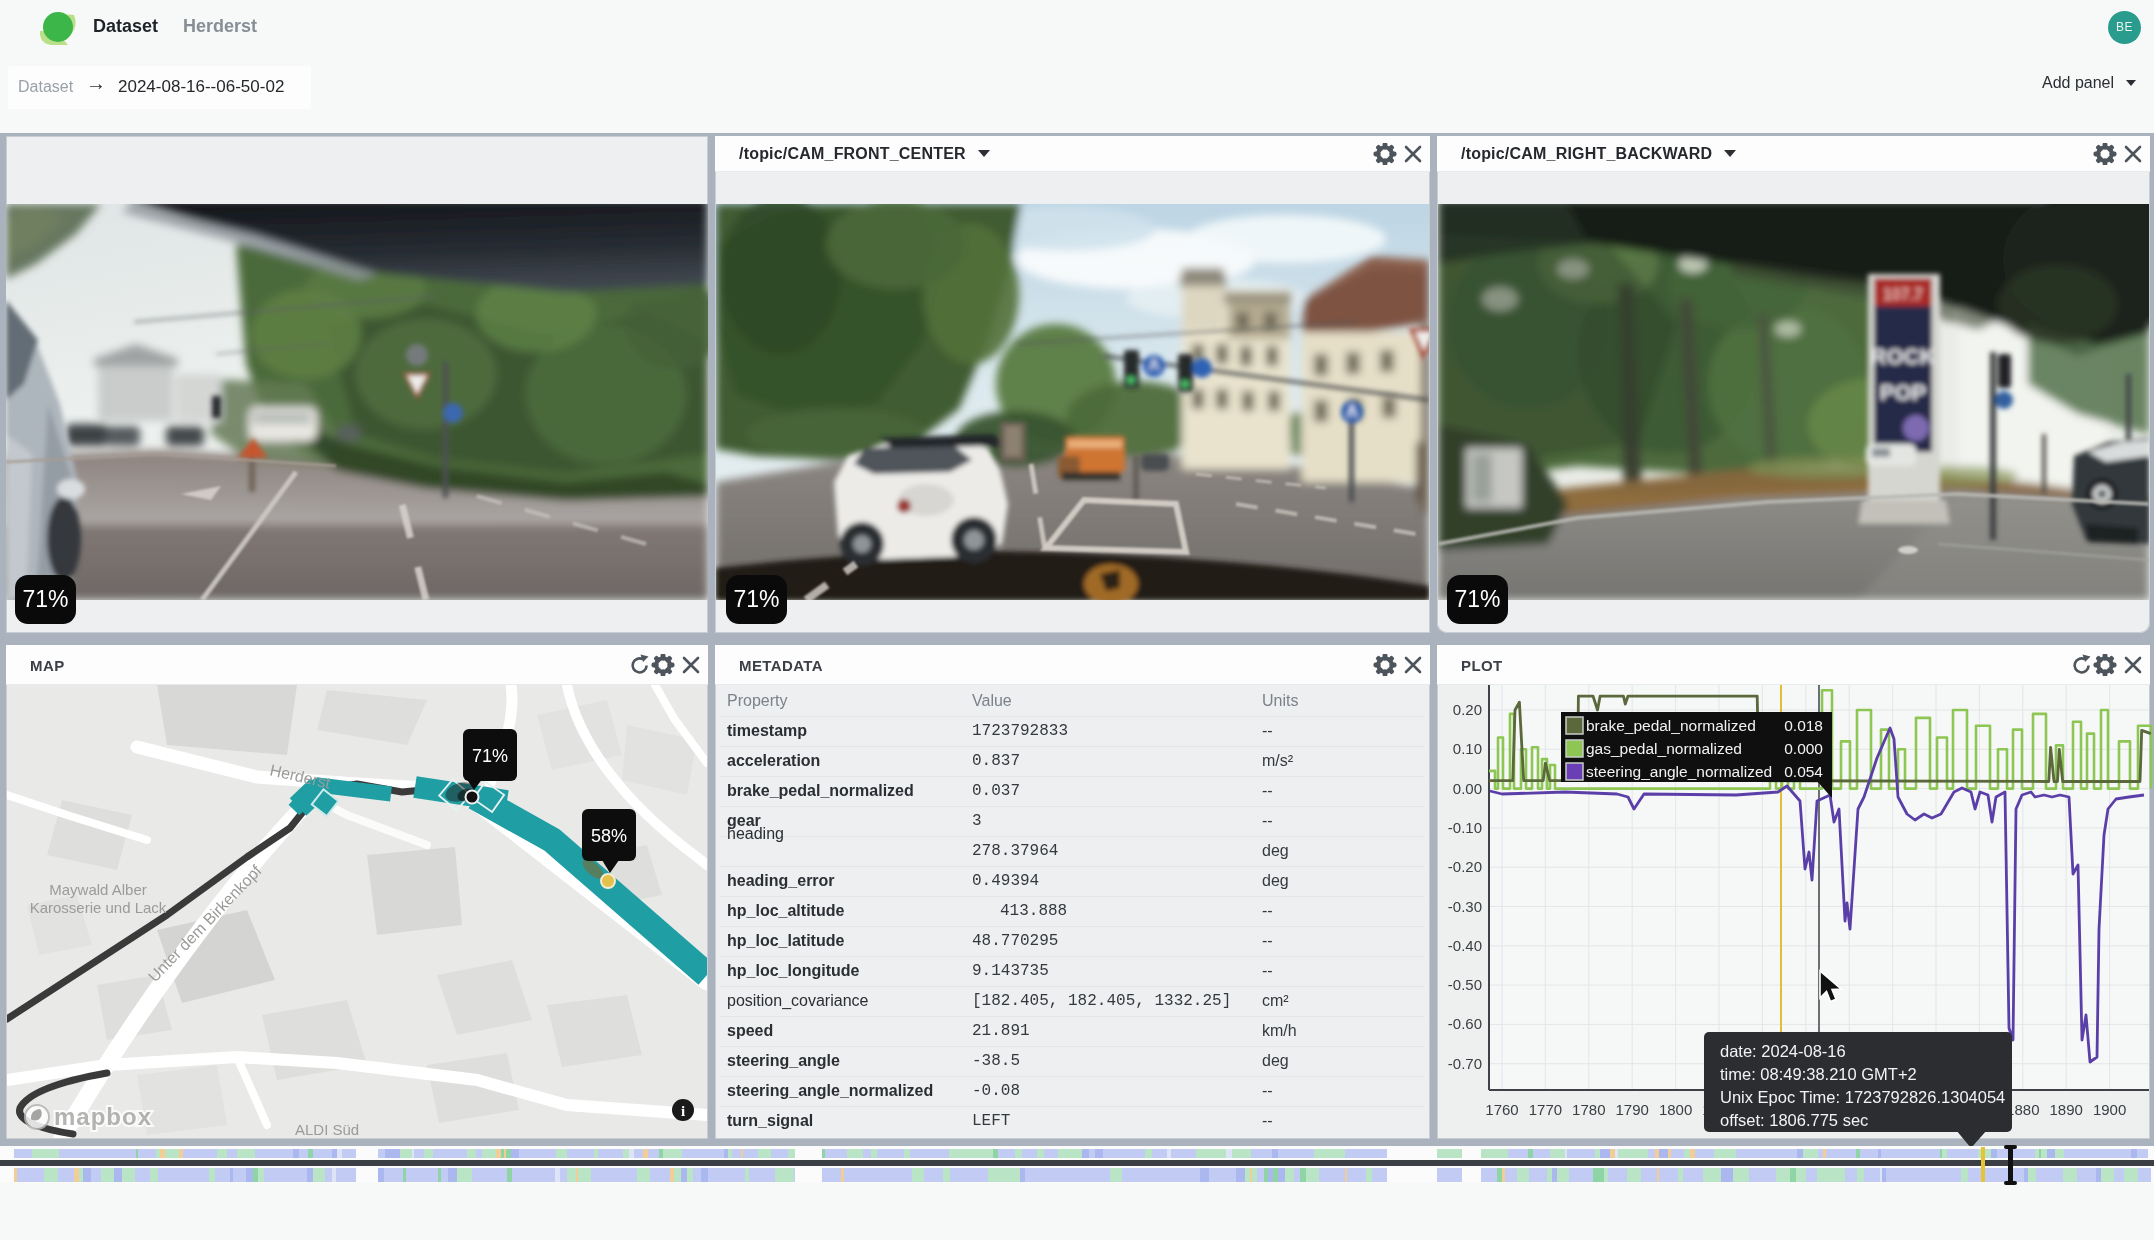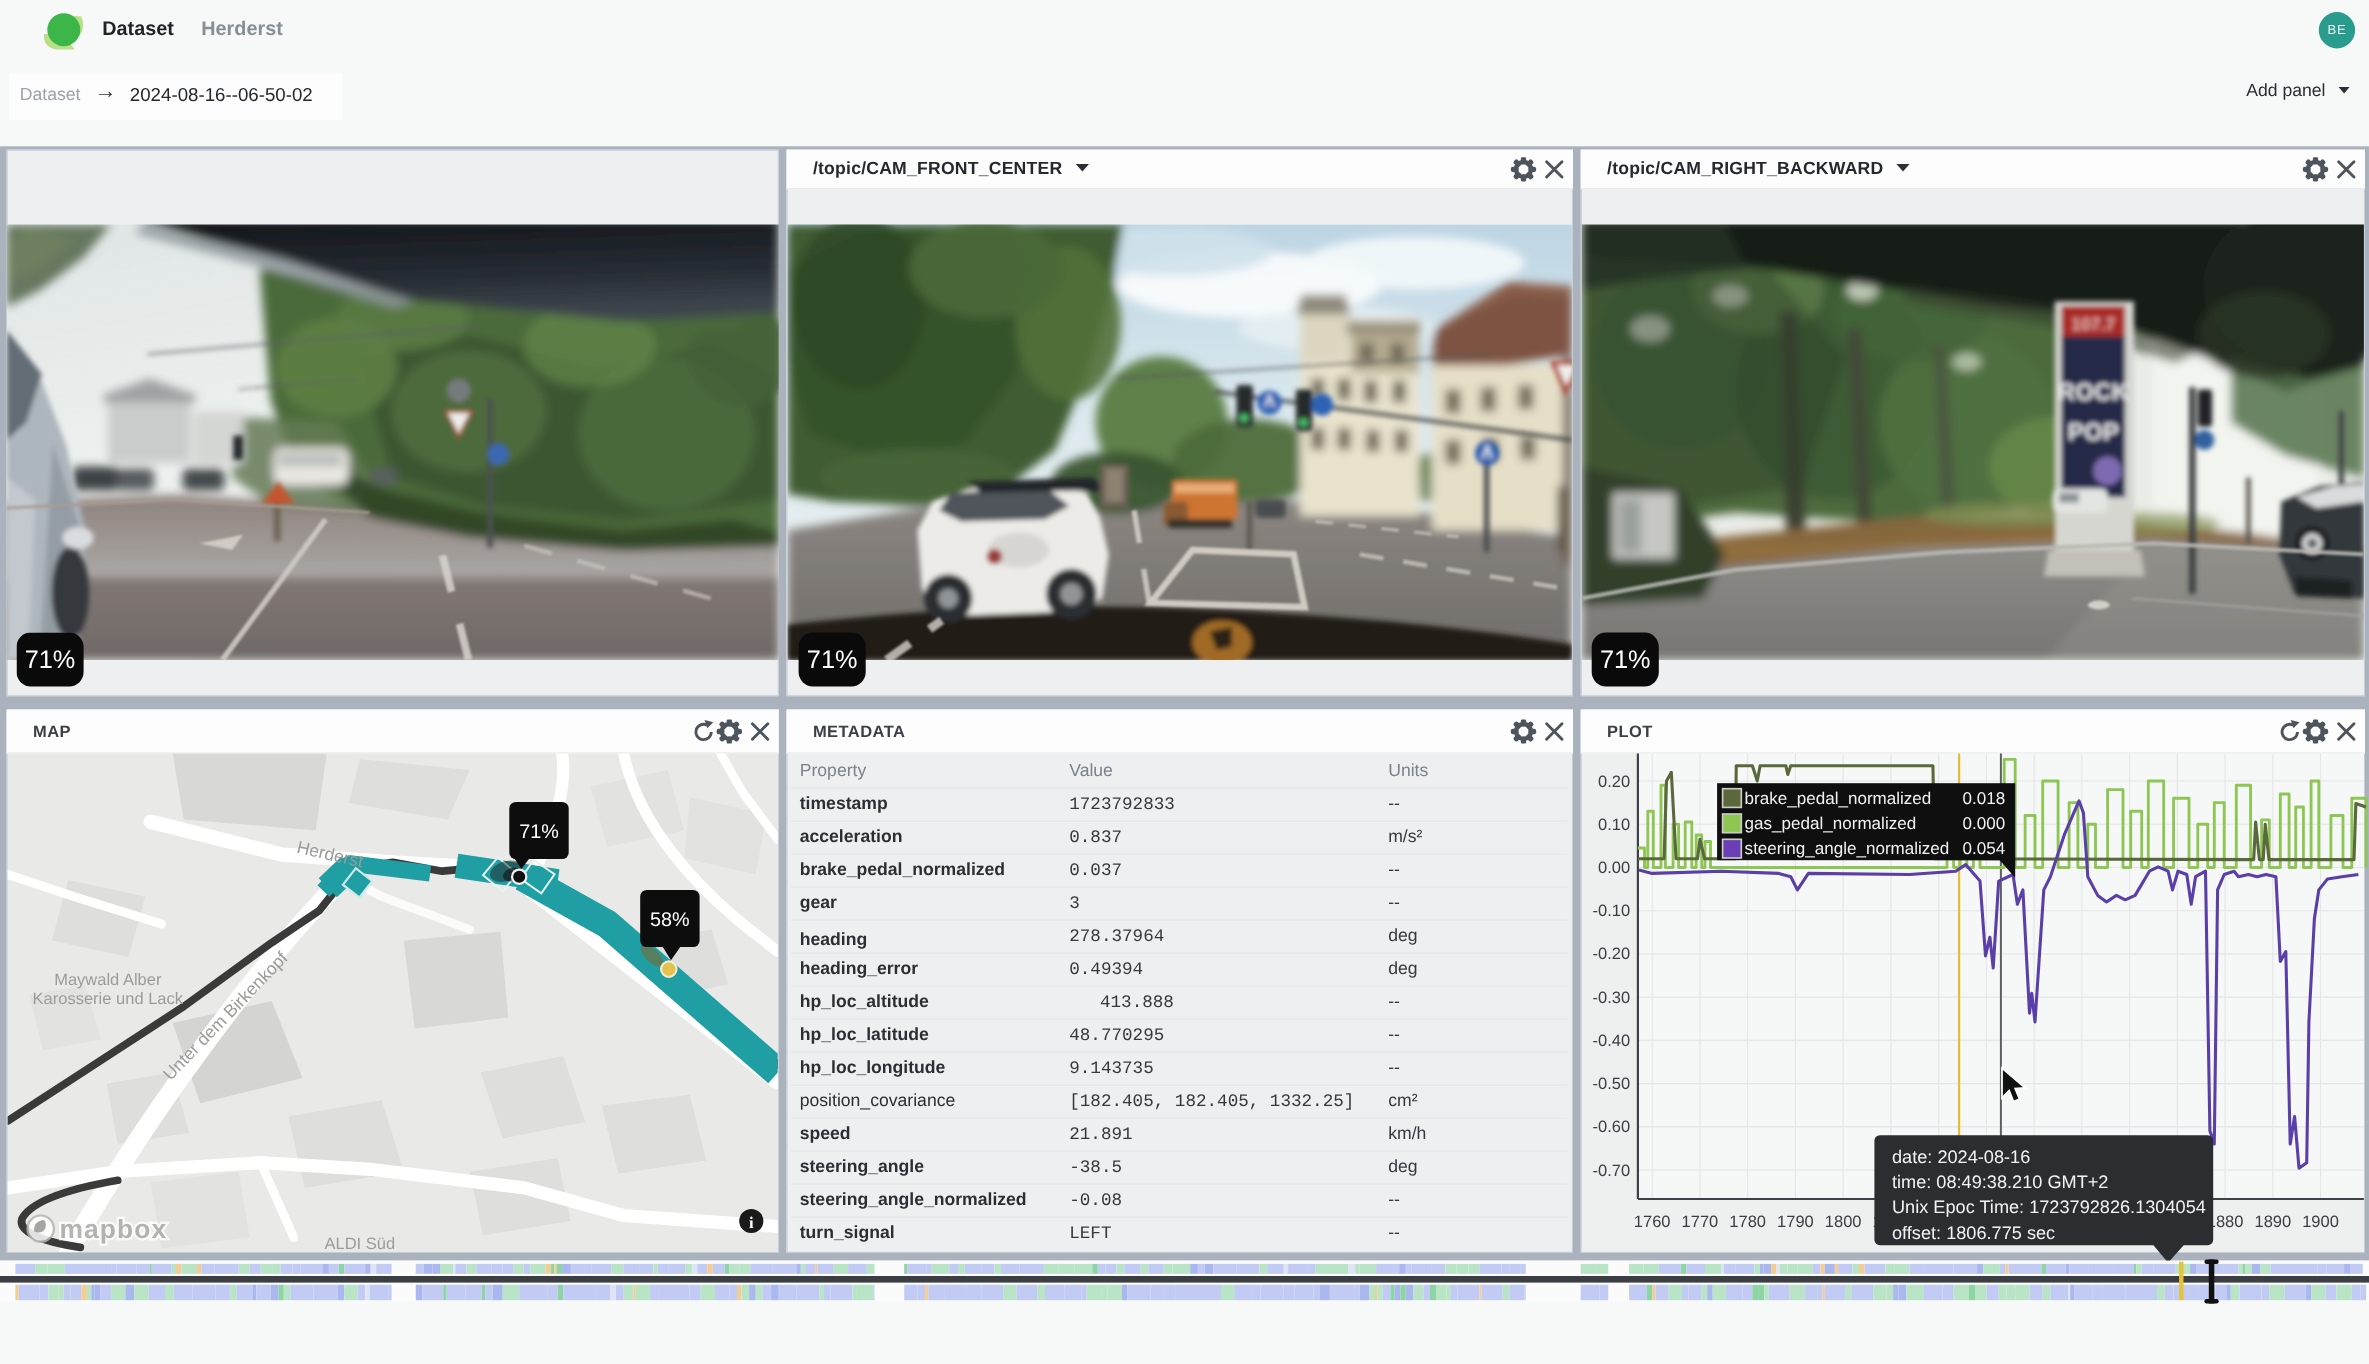--- a/index.html
+++ b/index.html
@@ -284,21 +284,21 @@
         <path d="M90,396 L140,360" stroke="#d8d3cb" stroke-width="8" opacity="0.8" stroke-dasharray="26 22"></path>
         <path d="M520,300 L700,330" stroke="#cdc8c0" stroke-width="4" opacity="0.75" stroke-dasharray="22 18"></path>
         <path d="M480,270 L610,284" stroke="#cdc8c0" stroke-width="3" opacity="0.7" stroke-dasharray="16 14"></path>
         <path d="M315,260 L330,352" stroke="#d4cfc7" stroke-width="5" opacity="0.85" stroke-dasharray="30 24"></path>
       </g>
     </svg>
     </div>
     <div class="badge" style="left:11px;top:439px;">71%</div>
   </div>
 
-  <div class="abs panel" style="left:1437px;top:136px;width:713px;height:497px;">
+  <div class="abs panel" style="left:1437px;top:136px;width:713px;height:497px;border-radius:10px;">
     <div class="phead">
         <span class="ptitle">/topic/CAM_RIGHT_BACKWARD<span class="caret"></span></span>
       <svg class="abs" style="right:4px;top:7px;" width="62" height="22" viewBox="0 0 62 22">
         <use href="#gearico" transform="translate(21,11)"></use>
         <g class="icoX">
             <line x1="42" y1="4" x2="56" y2="18"></line>
             <line x1="56" y1="4" x2="42" y2="18"></line>
           </g>
       </svg>
     </div>
@@ -517,21 +517,21 @@
       <div class="abs" style="left:547px;top:107px;font-size:16px;color:#35393e;">m/s²</div>
       <div class="abs" style="left:4px;top:131px;width:706px;height:30px;border-top:1px solid #e3e5e7;"></div>
       <div class="abs" style="left:12px;top:137px;font-size:16px;font-weight:700;color:#2b2e33;">brake_pedal_normalized</div>
       <div class="abs mono" style="left:257px;top:137px;font-size:16px;color:#35393e;">0.037</div>
       <div class="abs" style="left:547px;top:137px;font-size:16px;color:#35393e;">--</div>
       <div class="abs" style="left:4px;top:161px;width:706px;height:30px;border-top:1px solid #e3e5e7;"></div>
       <div class="abs" style="left:12px;top:167px;font-size:16px;font-weight:700;color:#2b2e33;">gear</div>
       <div class="abs mono" style="left:257px;top:167px;font-size:16px;color:#35393e;">3</div>
       <div class="abs" style="left:547px;top:167px;font-size:16px;color:#35393e;">--</div>
       <div class="abs" style="left:4px;top:191px;width:706px;height:30px;border-top:1px solid #e3e5e7;"></div>
-      <div class="abs" style="left:12px;top:201px;font-size:16px;font-weight:700;color:#2b2e33;">heading</div>
+      <div class="abs" style="left:12px;top:180px;font-size:16px;font-weight:400;color:#2b2e33;">heading</div>
       <div class="abs mono" style="left:257px;top:197px;font-size:16px;color:#35393e;">278.37964</div>
       <div class="abs" style="left:547px;top:197px;font-size:16px;color:#35393e;">deg</div>
       <div class="abs" style="left:4px;top:221px;width:706px;height:30px;border-top:1px solid #e3e5e7;"></div>
       <div class="abs" style="left:12px;top:227px;font-size:16px;font-weight:700;color:#2b2e33;">heading_error</div>
       <div class="abs mono" style="left:257px;top:227px;font-size:16px;color:#35393e;">0.49394</div>
       <div class="abs" style="left:547px;top:227px;font-size:16px;color:#35393e;">deg</div>
       <div class="abs" style="left:4px;top:251px;width:706px;height:30px;border-top:1px solid #e3e5e7;"></div>
       <div class="abs" style="left:12px;top:257px;font-size:16px;font-weight:700;color:#2b2e33;">hp_loc_altitude</div>
       <div class="abs mono" style="left:257px;top:257px;font-size:16px;color:#35393e;margin-left:28px;">413.888</div>
       <div class="abs" style="left:547px;top:257px;font-size:16px;color:#35393e;">--</div>

